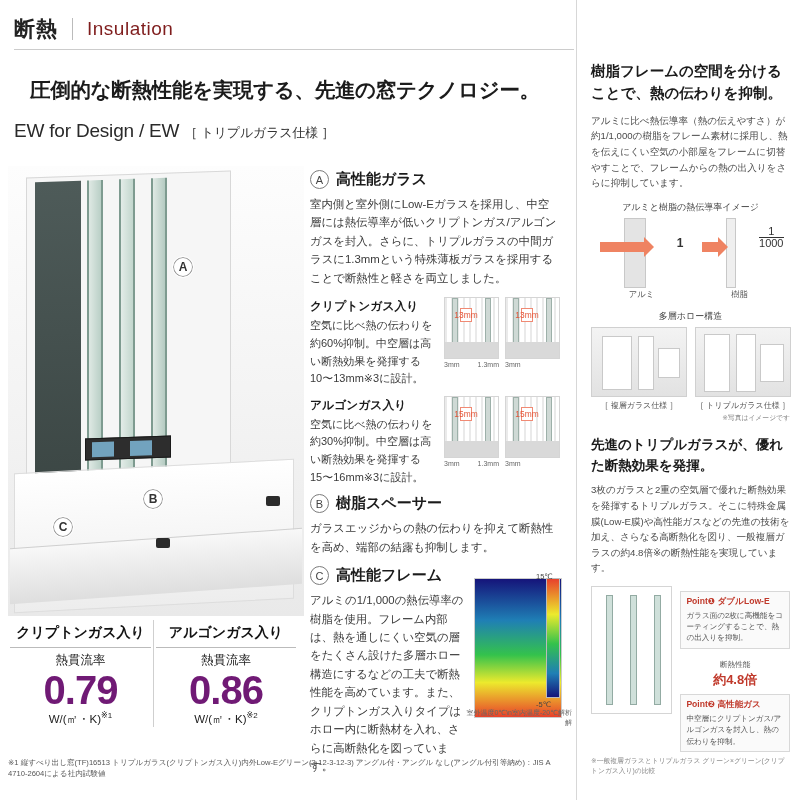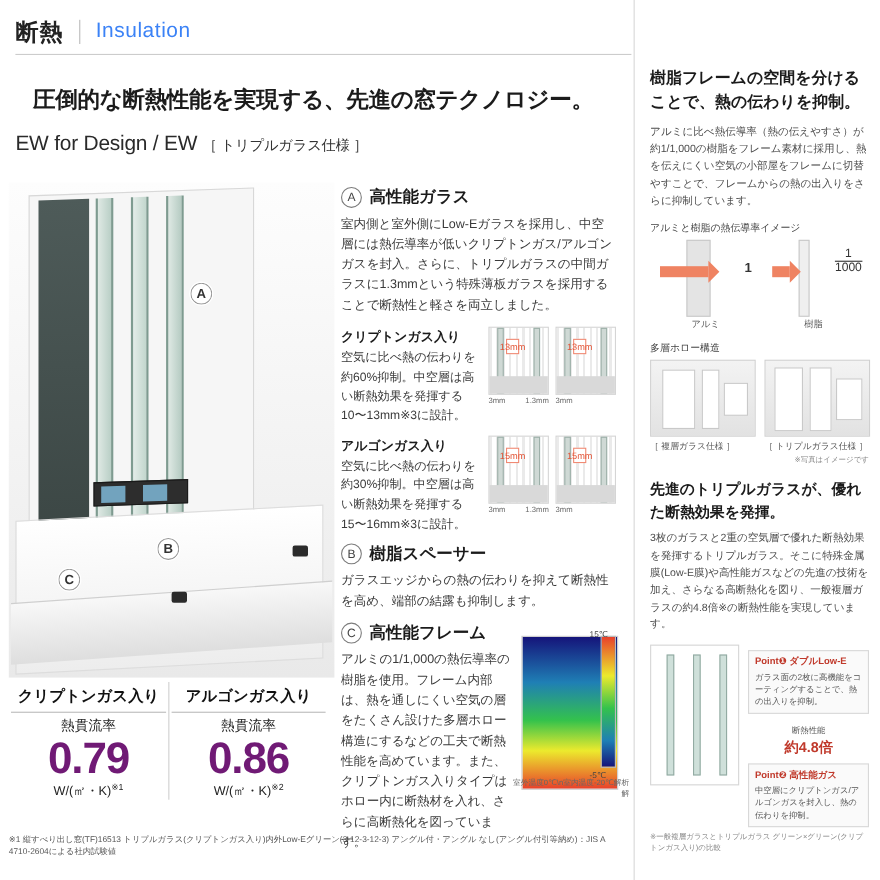--- a/index.html
+++ b/index.html
@@ -15,21 +15,21 @@
   .page { width:794px; height:800px; position:relative; }
 
   
   .header {
     position:absolute; left:14px; top:12px; width:560px; height:38px;
     display:flex; align-items:center; gap:14px;
     border-bottom:1px solid #cccccc; padding-bottom:4px;
   }
   .header .kanji { font-size:21px; font-weight:bold; color:#222; letter-spacing:1px; }
   .header .divider { width:1px; height:22px; background:#bbbbbb; }
-  .header .latin { font-size:19px; color:#3b82f6; letter-spacing:0.5px; }
+  .header .latin { font-size:19px; color:#7f1d1d; letter-spacing:0.5px; }
 
   
   .lead {
     position:absolute; left:14px; top:76px; width:548px;
     font-size:20.5px; font-weight:bold; color:#1b1b1b; letter-spacing:-0.3px;margin-left:16px;
   }
   .subtitle {
     position:absolute; left:14px; top:120px; width:548px;
     font-size:19px; color:#2a2a2a; letter-spacing:-0.2px;
   }
@@ -143,42 +143,42 @@
   }
   .gd-cell .base { position:absolute; left:0; right:0; bottom:0; height:16px; background:#d9d9d9; }
   .gd-ticks { display:flex; gap:6px; margin-top:2px; }
   .gd-tick { width:55px; font-size:7px; color:#666; display:flex; justify-content:space-between; }
 
   
   .right { position:absolute; left:576px; top:0; width:224px; height:800px;
            border-left:1px solid #d7d7d7; padding:60px 10px 0 14px; }
   .r-head { font-size:14.5px; font-weight:bold; color:#1b1b1b; line-height:1.55; margin-bottom:8px; }
   .r-body { font-size:9.6px; line-height:1.62; color:#4a4a4a; margin-bottom:10px; }
-  .r-caption { font-size:9px; color:#444; text-align:left; margin:6px 0 4px; }
+  .r-caption { font-size:9px; color:#444; text-align:center; margin:6px 0 4px; }
   .cond-diagram { position:relative; height:76px; display:flex; gap:10px; justify-content:center; }
   .cond-box { position:relative; width:88px; height:70px; }
   .cond-box .wall { position:absolute; left:26px; top:0; width:22px; height:70px; background:#e4e4e4; border:1px solid #c8c8c8; }
   .cond-box .wall.thin { left:30px; width:10px; background:#efefef; }
   .cond-box .arrow { position:absolute; top:24px; left:2px; height:10px; background:#ef8362; }
   .cond-box .arrow.big { width:44px; }
   .cond-box .arrow.small { width:16px; left:6px; }
   .cond-box .arrowhead {
     position:absolute; top:19px; width:0; height:0;
     border-top:10px solid transparent; border-bottom:10px solid transparent;
     border-left:10px solid #ef8362;
   }
   .cond-box .num { position:absolute; right:2px; top:18px; font-size:12px; color:#333; font-weight:bold; }
   .cond-box .frac { position:absolute; right:0px; top:8px; font-size:11px; color:#333; text-align:center; line-height:1.05; }
   .cond-box .frac .d { border-top:1px solid #333; font-size:11px; }
   .cond-label { font-size:8.4px; color:#555; text-align:center; margin-top:2px; }
 
   .hollow-row { display:flex; gap:8px; margin-top:2px; }
   .hollow-img { width:96px; height:70px; background:linear-gradient(180deg,#f3f3f3,#e2e2e2); border:1px solid #d0d0d0; position:relative; overflow:hidden; }
   .hollow-img .bar { position:absolute; background:#ffffff; border:1px solid #c9c9c9; }
-  .hollow-cap { font-size:8px; color:#555; margin-top:3px; }
+  .hollow-cap { font-size:8px; color:#555; text-align:center; margin-top:3px; }
   .tiny-note { font-size:6.8px; color:#888; text-align:right; margin-top:2px; }
 
   .r-head2 { font-size:13.5px; font-weight:bold; color:#1b1b1b; line-height:1.55; margin:12px 0 6px; }
   .point-card {
     border:1px solid #d8d8d8; background:#fafafa; padding:4px 5px; margin-top:5px;
   }
   .point-title { font-size:8.6px; font-weight:bold; color:#c0392b; margin-bottom:2px; }
   .point-body { font-size:7.6px; line-height:1.5; color:#555; }
   .glass-strip { position:relative; width:86px; height:128px; background:#fff; border:1px solid #d5d5d5; }
   .glass-strip .pane { position:absolute; top:8px; bottom:8px; width:7px; background:#cfe0da; border:1px solid #93aba3; }

